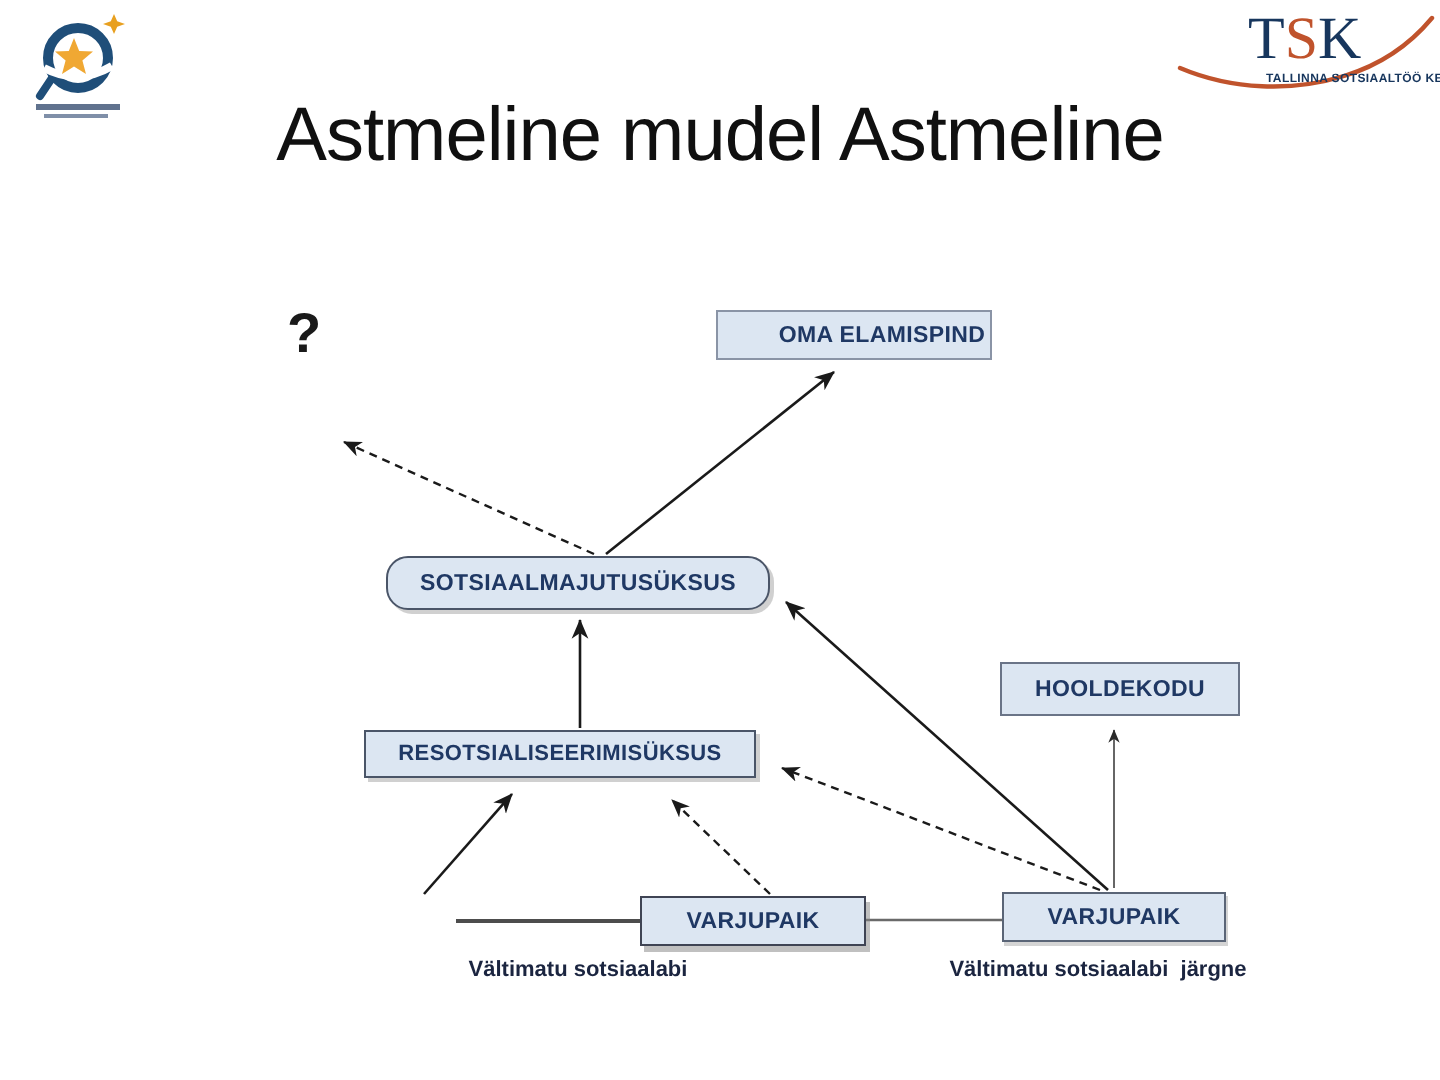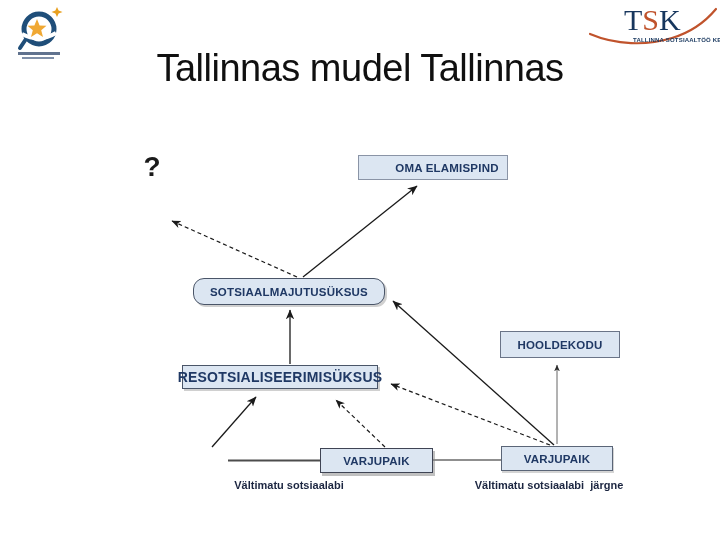--- a/index.html
+++ b/index.html
@@ -7,26 +7,26 @@
          font-family:"Liberation Sans", sans-serif;}
   .title{position:absolute;top:47px;left:0;width:720px;text-align:center;
          font-size:38px;color:#101010;letter-spacing:-0.5px;}
   .qmark{position:absolute;left:138px;top:151px;width:28px;text-align:center;
          font-size:28px;font-weight:bold;color:#1a1a1a;}
   .node{position:absolute;background:#dce6f2;border:1px solid #7a8699;box-sizing:border-box;
         display:flex;align-items:center;justify-content:center;
         font-weight:bold;font-size:11.5px;color:#1f3864;letter-spacing:.2px;white-space:nowrap;}
   .n-sotsiaalkodu{left:88px;top:190px;width:130px;height:27px;border:2px solid #3f4454;
         box-shadow:2px 3px 0 rgba(130,130,130,.55);}
-  .n-oma{left:358px;top:155px;width:150px;height:25px;border-color:#8a94a6;padding-left:28px;}
+  .n-oma{left:358px;top:155px;width:138px;height:25px;border-color:#8a94a6;padding-left:28px;}
   .n-maju{left:193px;top:278px;width:192px;height:27px;border-color:#4a5568;
         box-shadow:2px 2px 0 rgba(150,150,150,.45);border-radius:11px;}
   .n-hoolde{left:500px;top:331px;width:120px;height:27px;border-color:#6a7487;text-align:right;}
   .n-resot{left:182px;top:365px;width:196px;height:24px;border-color:#4a5568;
-        box-shadow:2px 2px 0 rgba(150,150,150,.45);font-size:14px;}
+        box-shadow:2px 2px 0 rgba(150,150,150,.45);font-size:11px;}
   .n-oomaja{left:117px;top:448px;width:111px;height:25px;border:2px solid #3f4454;
         box-shadow:2px 3px 0 rgba(130,130,130,.5);}
   .n-varju1{left:320px;top:448px;width:113px;height:25px;border:1.5px solid #3f4454;
         box-shadow:2px 3px 0 rgba(130,130,130,.5);}
   .n-varju2{left:501px;top:446px;width:112px;height:25px;border-color:#5a6577;
         box-shadow:1px 2px 0 rgba(160,160,160,.45);}
   .caption{position:absolute;font-size:11px;font-weight:bold;color:#1b2540;
         text-align:center;white-space:pre;}
   .cap1{left:213px;top:479px;width:152px;}
   .cap2{left:469px;top:479px;width:160px;}
@@ -62,21 +62,21 @@
   </div>
 
   <div class="tsk">
     <svg width="130" height="48" viewBox="0 0 130 48" style="position:absolute;left:0;top:0;">
       <path d="M 2,32 C 28,43 58,44 84,36 C 104,30 118,19 128,7" stroke="#c0532c" stroke-width="2.2" fill="none" stroke-linecap="round"></path>
     </svg>
     <div class="tsk-text"><span class="tsk-navy">T</span><span class="tsk-orange">S</span><span class="tsk-navy">K</span></div>
     <div class="tsk-sub">TALLINNA SOTSIAALTÖÖ KESKUS</div>
   </div>
 
-  <div class="title">Tallinnas mudel Tallinnas</div>
+  <div class="title">Astmeline mudel Astmeline</div>
 
   <div class="qmark">?</div>
 
   <svg class="edges" width="720" height="540" viewBox="0 0 720 540">
     <defs>
       <marker id="arr" viewBox="0 0 10 10" refX="8.5" refY="5" markerWidth="8.5" markerHeight="8.5" orient="auto">
         <path d="M0,1.2 L9,5 L0,8.8 L2.6,5 z" fill="#1a1a1a"></path>
       </marker>
       <marker id="arrs" viewBox="0 0 10 10" refX="8.5" refY="5" markerWidth="7.5" markerHeight="7.5" orient="auto">
         <path d="M0,1.2 L9,5 L0,8.8 L2.6,5 z" fill="#2a2a2a"></path>

